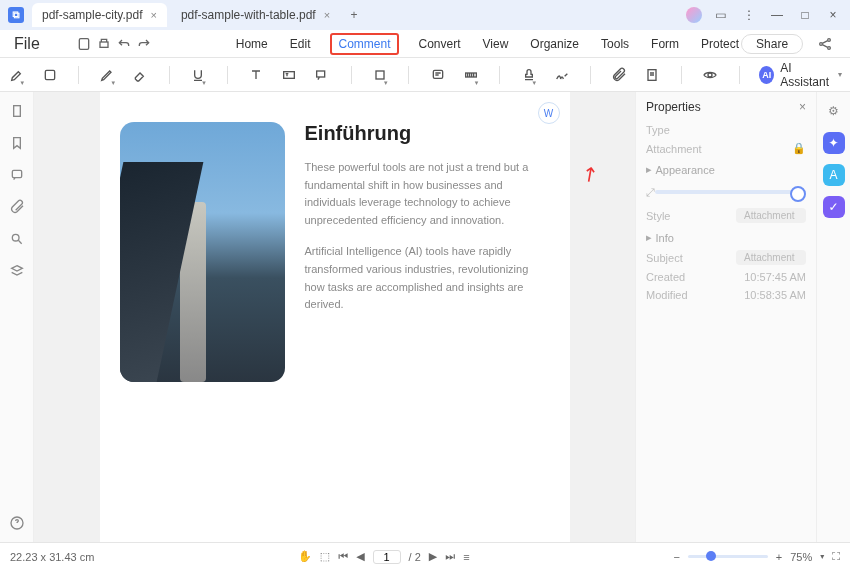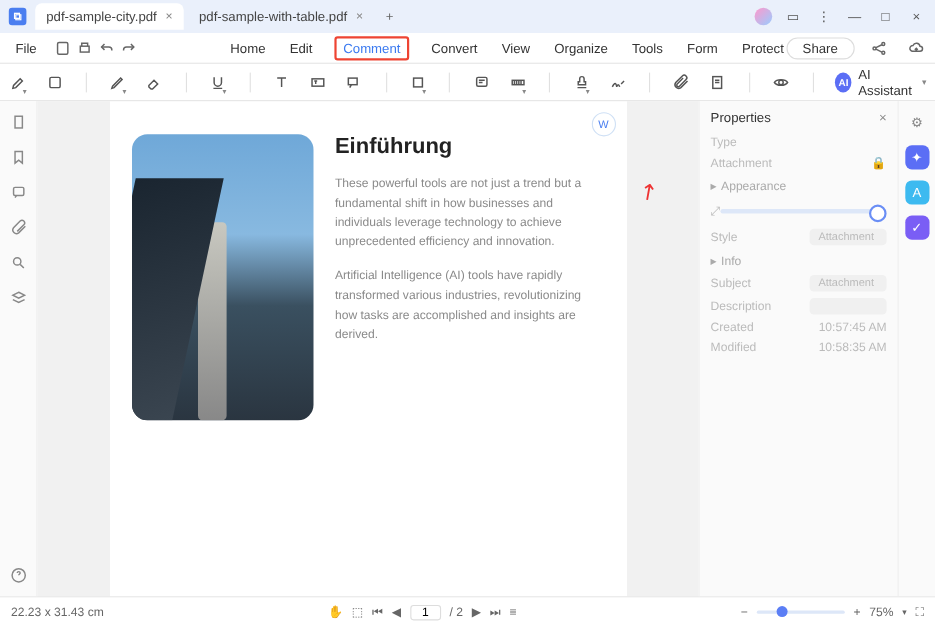--- a/index.html
+++ b/index.html
@@ -8,21 +8,21 @@
 .logo { width: 16px; height: 16px; background: #4a7ef0; border-radius: 3px; margin-right: 8px; display:flex;align-items:center;justify-content:center;color:#fff;font-size:10px;font-weight:bold; }
 .tab { display: flex; align-items: center; height: 24px; padding: 0 10px; font-size: 12px; color: #444; border-radius: 6px 6px 0 0; margin-right: 4px; }
 .tab.active { background: #fff; }
 .tab .x { margin-left: 8px; color: #888; font-size: 11px; }
 .newtab { width: 20px; text-align: center; color: #666; }
 .titlebar-right { margin-left: auto; display: flex; align-items: center; gap: 10px; }
 .win-btn { width: 18px; height: 18px; display: flex; align-items: center; justify-content: center; color: #555; }
 .gem { width:16px;height:16px;border-radius:50%;background:linear-gradient(135deg,#f9c,#9cf);}
 
 .menubar { height: 28px; display: flex; align-items: center; padding: 0 8px; border-bottom: 1px solid #e5e5e5; }
-.file-label { font-size: 12px; margin-right: 0; padding: 2px 6px; text-align: center; }
+.file-label { font-size: 16px; margin-right: 20px; padding: 2px 6px; text-align: center; }
 .menubar .mb-icon { width: 20px; height: 20px; display:flex;align-items:center;justify-content:center;color:#666;margin:0 2px; }
 .menubar .sep { width:1px;height:16px;background:#ddd;margin:0 4px; }
 .main-tabs { display:flex; gap: 18px; margin-left: 80px; }
 .main-tab { font-size: 12px; color: #333; padding: 4px 2px; }
 .main-tab.active { color: #3b7af0; border: 2px solid #e43; border-radius: 3px; padding: 2px 6px; }
 .menubar-right { margin-left: auto; display:flex; align-items:center; gap:10px; }
 .share-btn { border:1px solid #ddd; border-radius:12px; padding:2px 14px; font-size:12px; }
 
 .toolbar { height: 34px; display:flex; align-items:center; padding:0 8px; border-bottom:1px solid #e5e5e5; gap:16px; }
 .tb-btn { width:26px;height:26px;display:flex;align-items:center;justify-content:center;color:#555;border-radius:4px; position:relative;}
@@ -342,24 +342,20 @@
       </div>
       <div class="prop-section">
           <span>▸</span>
           <span>Info</span>
         </div>
       <div class="prop-row">
         <span>Subject</span>
         <span class="prop-field">Attachment</span>
       </div>
       <div class="prop-row">
-        <span>Description</span>
-        <span class="prop-field" style="min-width:70px">&nbsp;</span>
-      </div>
-      <div class="prop-row">
         <span>Created</span>
         <span>10:57:45 AM</span>
       </div>
       <div class="prop-row">
         <span>Modified</span>
         <span>10:58:35 AM</span>
       </div>
     </div>
     <div class="iconrail">
       <div class="ir" style="color:#888">⚙</div>

